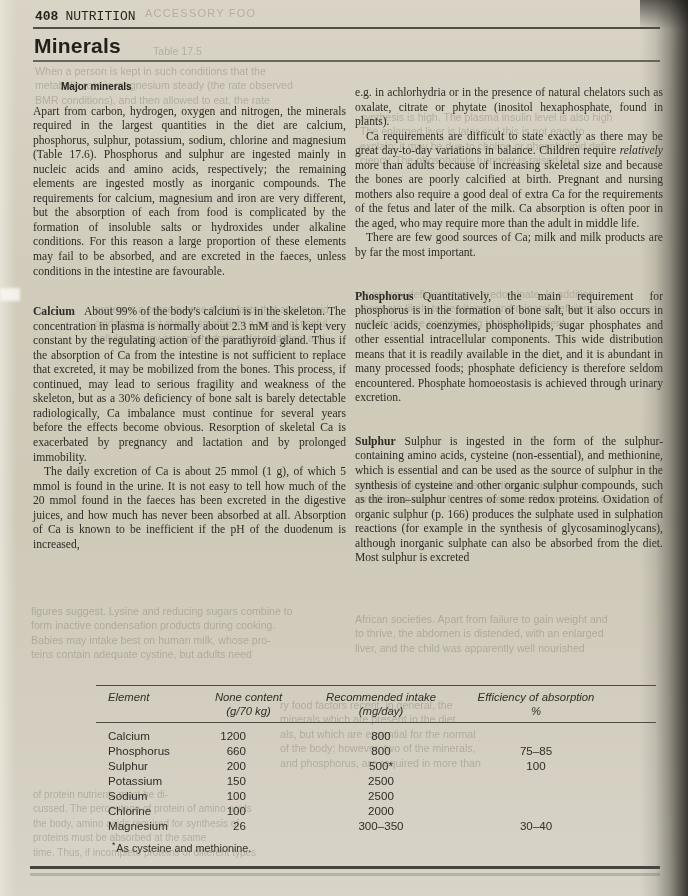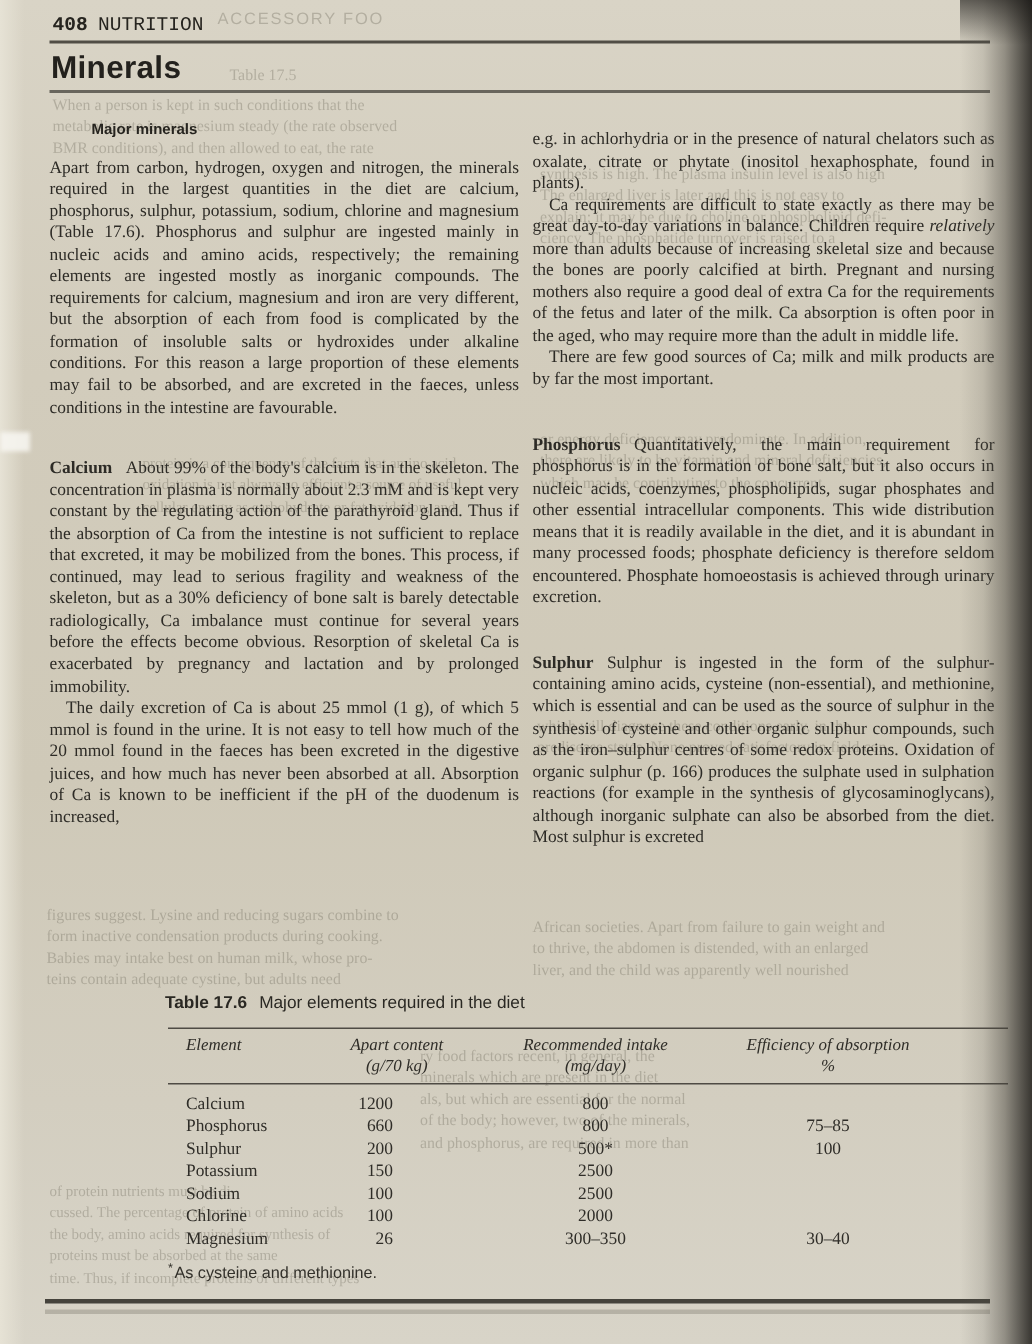--- a/index.html
+++ b/index.html
@@ -10,21 +10,21 @@
       linear-gradient(180deg, #d9d4c6 0%, #d2ccbc 28%, #cfc9b8 58%, #d3cec0 82%, #d8d4c8 100%);
     font-family:"Liberation Serif", serif; color:#2d2b26;
   }
   .right-shade{ position:absolute; top:0; right:0; width:48px; height:100%; pointer-events:none;
     background:linear-gradient(90deg, rgba(86,83,75,0) 0%, rgba(86,83,75,0.16) 32%, rgba(70,67,60,0.48) 62%, rgba(44,42,38,0.93) 100%); }
   .right-shade::before{ content:""; position:absolute; top:0; right:0; width:100%; height:30px;
     background:linear-gradient(180deg, rgba(18,16,14,0.6), rgba(18,16,14,0)); }
   .scan-streak{ position:absolute; left:0; top:288px; width:20px; height:13px; background:rgba(248,247,242,0.85); filter:blur(1.5px); }
 
   
-  .bleed{ position:absolute; font-family:Liberation Serif, serif; font-size:10.6px; line-height:14.4px;
+  .bleed{ position:absolute; font-family:Liberation Sans, sans-serif; font-size:10.6px; line-height:14.4px;
     color:#5e5a4c; opacity:0.3; white-space:pre-line; text-align:justify; filter:blur(0.45px); pointer-events:none; }
   .bleed.sans{ font-family:"Liberation Sans", sans-serif; letter-spacing:1.2px; font-size:11px; }
 
   .runhead{ position:absolute; left:35px; top:9px; font-family:Liberation Mono, monospace; font-size:13px; color:#26241f; }
   .runhead b{ margin-right:7px; }
   .rule-a{ position:absolute; left:33px; top:27px; width:627px; height:2px; background:#514e46; }
   .page-title{ position:absolute; left:34px; top:34px; margin:0; font-family:"Liberation Sans", sans-serif;
     font-size:21px; font-weight:bold; color:#23211d; letter-spacing:0.2px; }
   .rule-b{ position:absolute; left:33px; top:60px; width:627px; height:1.5px; background:rgba(78,75,67,0.8); }
 
@@ -35,21 +35,21 @@
   .col p{ margin:0; }
   .col p.indent{ text-indent:11px; }
   .col p.entry{ margin-top:26px; }
   .col-right p.entry{ margin-top:29px; }
   .lead{ font-weight:bold; padding-right:9px; }
   .ital{ font-style:italic; }
 
   
   .tbl-caption{ position:absolute; left:110px; top:663px; font-family:"Liberation Sans", sans-serif; font-size:11.5px; color:#2a2823; }
   .tbl-caption b{ margin-right:8px; }
-  .tbl{ position:absolute; left:112px; top:685px; width:560px; font-family:Liberation Serif, serif; color:#2f2d28; }
+  .tbl{ position:absolute; left:96px; top:685px; width:560px; font-family:Liberation Sans, sans-serif; color:#2f2d28; }
   .grid{ display:grid; grid-template-columns:100px 105px 160px 150px 45px; }
   .tbl-head{ border-top:1.5px solid #4e4b44; border-bottom:1.5px solid #4e4b44; padding:5px 0 4px; }
   .th{ font-style:italic; font-size:11.3px; line-height:13.5px; text-align:center; white-space:nowrap; }
   .th.first{ text-align:left; padding-left:12px; }
   .tbl-body{ padding-top:5px; }
   .tr{ font-size:11.6px; line-height:15px; }
   .td{ text-align:center; }
   .td.el{ text-align:left; padding-left:12px; }
   .td.bc{ text-align:right; padding-right:55px; }
   .footnote{ position:absolute; left:112px; top:840px; font-family:Liberation Sans, sans-serif; font-size:10.8px; color:#33312b; }
@@ -112,28 +112,25 @@
   </div>
 
   <div class="col col-right">
     <p>e.g. in achlorhydria or in the presence of natural chelators such as oxalate, citrate or phytate (inositol hexaphosphate, found in plants).</p>
     <p class="indent"><span>Ca requirements are difficult to state exactly as there may be great day-to-day variations in balance. Children require </span><span class="ital">relatively</span><span> more than adults because of increasing skeletal size and because the bones are poorly calcified at birth. Pregnant and nursing mothers also require a good deal of extra Ca for the requirements of the fetus and later of the milk. Ca absorption is often poor in the aged, who may require more than the adult in middle life.</span></p>
     <p class="indent">There are few good sources of Ca; milk and milk products are by far the most important.</p>
     <p class="entry"><b class="lead">Phosphorus</b><span>Quantitatively, the main requirement for phosphorus is in the formation of bone salt, but it also occurs in nucleic acids, coenzymes, phospholipids, sugar phosphates and other essential intracellular components. This wide distribution means that it is readily available in the diet, and it is abundant in many processed foods; phosphate deficiency is therefore seldom encountered. Phosphate homoeostasis is achieved through urinary excretion.</span></p>
     <p class="entry"><b class="lead">Sulphur</b><span>Sulphur is ingested in the form of the sulphur-containing amino acids, cysteine (non-essential), and methionine, which is essential and can be used as the source of sulphur in the synthesis of cysteine and other organic sulphur compounds, such as the iron–sulphur centres of some redox proteins. Oxidation of organic sulphur (p. 166) produces the sulphate used in sulphation reactions (for example in the synthesis of glycosaminoglycans), although inorganic sulphate can also be absorbed from the diet. Most sulphur is excreted</span></p>
   </div>
 
-  <div class="tbl-caption">
-    <b>Table 17.6</b><span>Major elements required in the diet</span>
-  </div>
 
   <div class="tbl">
     <div class="grid tbl-head">
       <div class="th first"><span>Element</span><br><span></span></div>
-      <div class="th"><span>Apart content</span><br><span>(g/70 kg)</span></div>
+      <div class="th"><span>None content</span><br><span>(g/70 kg)</span></div>
       <div class="th"><span>Recommended intake</span><br><span>(mg/day)</span></div>
       <div class="th"><span>Efficiency of absorption</span><br><span>%</span></div>
       <div class="th"></div>
     </div>
     <div class="tbl-body">
       <div class="grid tr">
         <div class="td el">Calcium</div>
         <div class="td bc">1200</div>
         <div class="td">800</div>
         <div class="td"></div>

